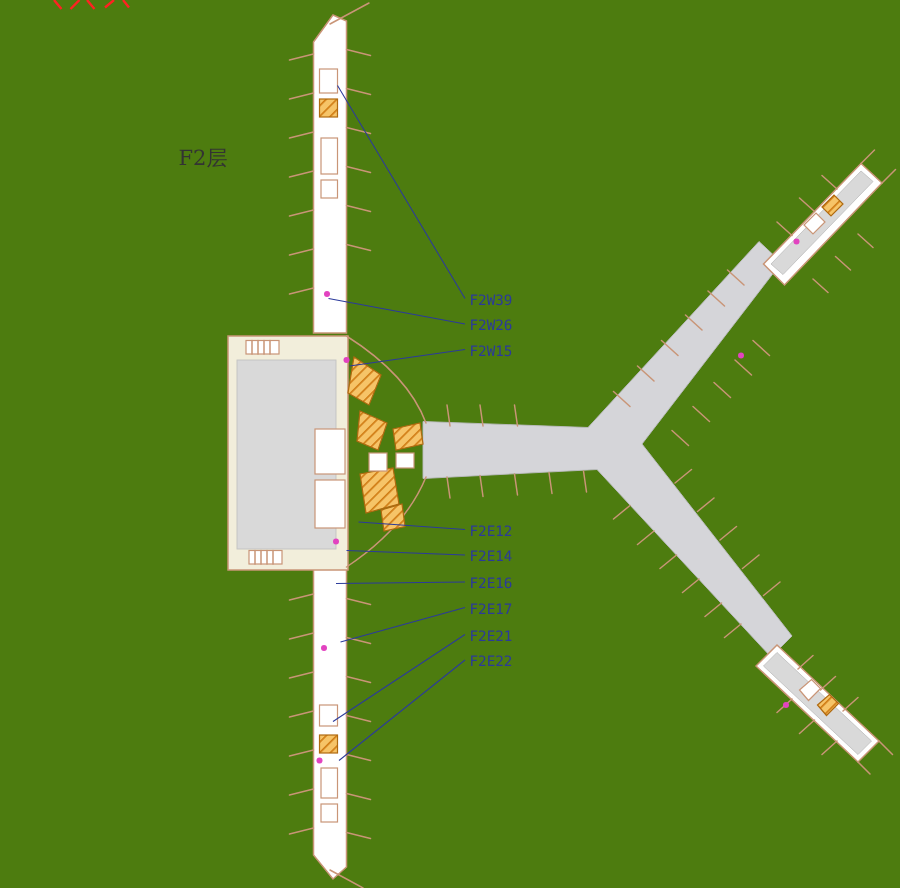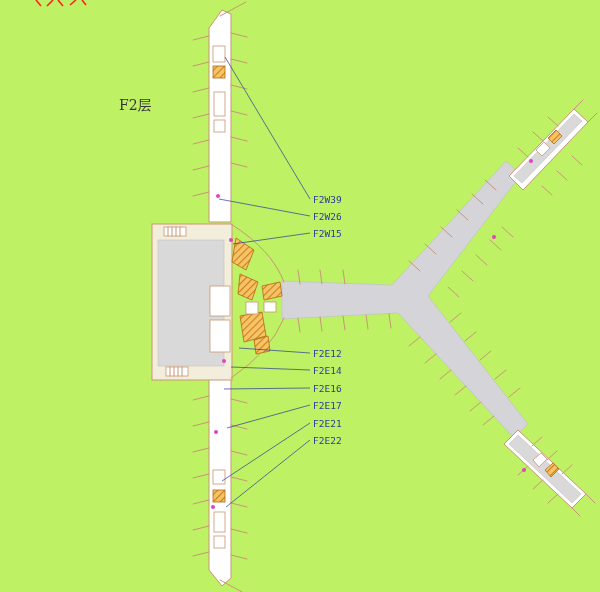--- a/index.html
+++ b/index.html
@@ -1,16 +1,16 @@
 <!DOCTYPE html>
 <html><head>
 <meta charset="utf-8">
 <style>
   html,body{margin:0;padding:0;background:#fff;}
-  .stage{position:relative;width:600px;height:592px;background:#bef264;overflow:hidden;
+  .stage{position:relative;width:600px;height:592px;background:#4d7c0f;overflow:hidden;
          font-family:"Liberation Sans",sans-serif;}
   svg{position:absolute;left:0;top:0;}
   .tan{stroke:#c99577;stroke-width:1;fill:none;stroke-linecap:round;}
   .tan-fill{stroke:#c99577;stroke-width:1;fill:#ffffff;}
   .gray-fill{fill:#d5d5d9;stroke:#bcbcc2;stroke-width:0.6;}
   .cream{fill:#f2eedb;stroke:#c99577;stroke-width:1;}
   .inner-gray{fill:#d9d9d9;stroke:#c2c2c2;stroke-width:0.6;}
   .shop{fill:url(#hatch);stroke:#b06a10;stroke-width:0.8;}
   .whitebox{fill:#ffffff;stroke:#c99577;stroke-width:0.8;}
   .leader{stroke:#2b3a9b;stroke-width:0.7;fill:none;}

